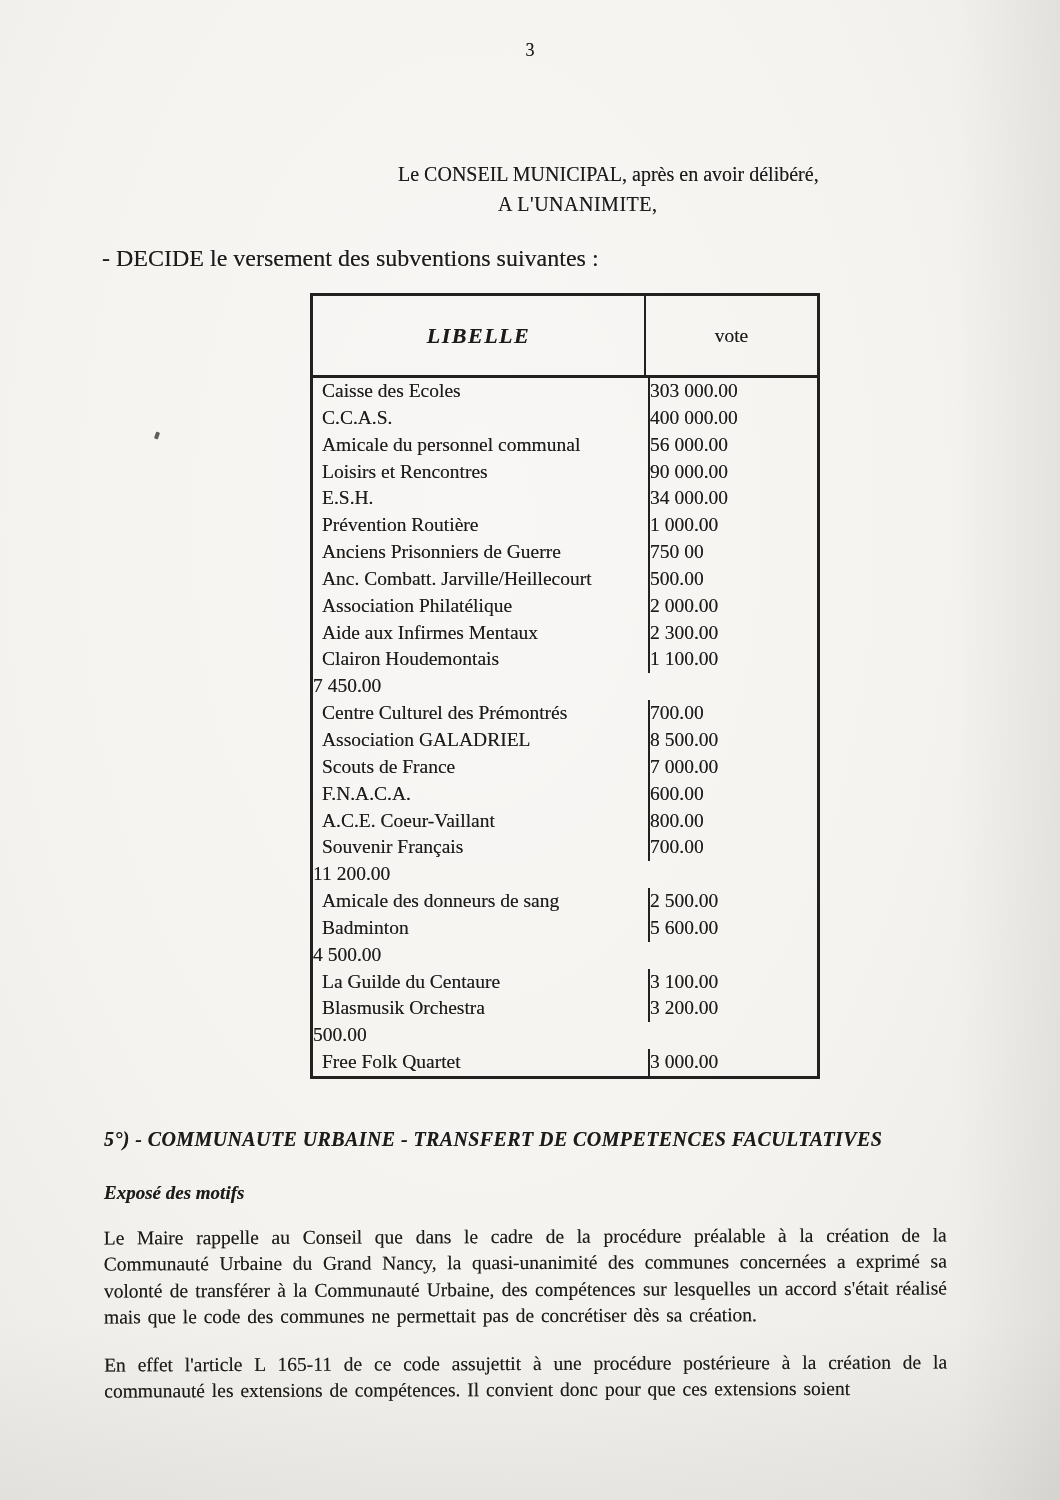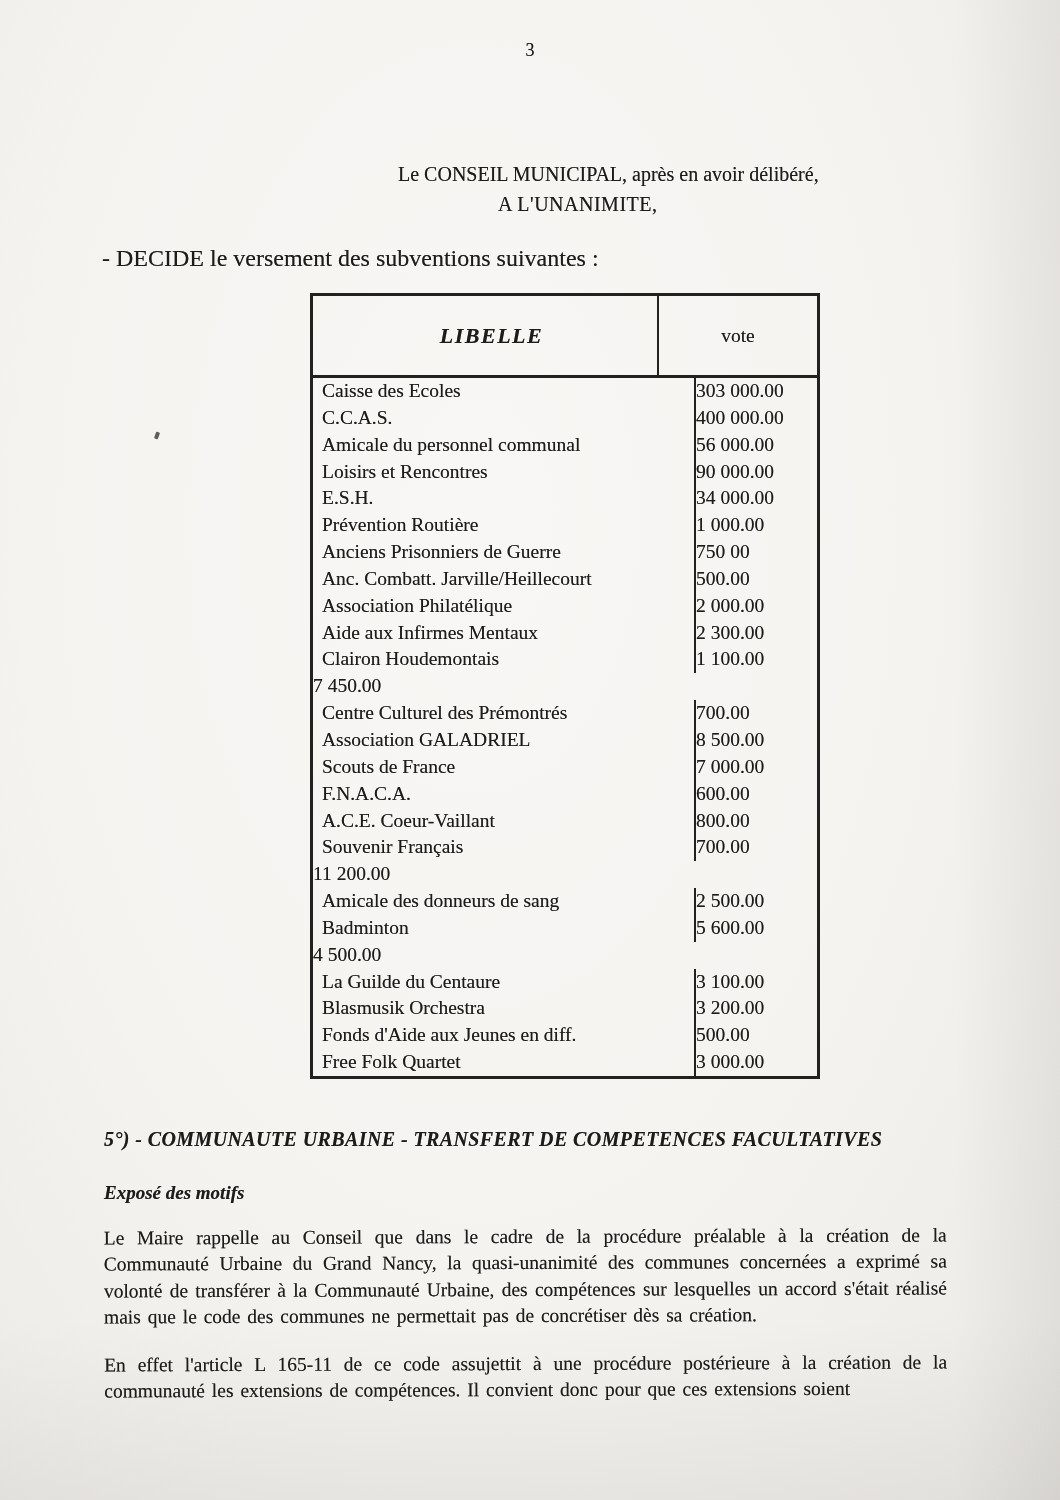--- a/index.html
+++ b/index.html
@@ -77,39 +77,38 @@
     justify-content: center;
     box-sizing: border-box;
   }
   .th.libelle {
     width: 333px;
     border-right: 2.5px solid #23211f;
     font-weight: bold;
     font-style: italic;
     font-size: 22px;
     letter-spacing: 1.5px;
-    margin-left: 13px;
   }
   .th.vote {
     flex: 1;
     font-size: 19.5px;
   }
   .trow {
     display: flex;
     height: 26.85px;
     font-size: 19.5px;
     line-height: 26.5px;
   }
   .td {
     box-sizing: border-box;
     white-space: nowrap;
     overflow: hidden;
   }
   .td.libelle {
-    width: 383px;
+    width: 337px;
     border-right: 2.5px solid #23211f;
     padding-left: 9px;
   }
   .td.vote {
     flex: 1;
     padding-right: 9px;
   }
 
   .section-title {
     position: absolute;
@@ -267,21 +266,20 @@
         </div>
         <div class="trow">
           <div class="td libelle">La Guilde du Centaure</div>
           <div class="td vote">3 100.00</div>
         </div>
         <div class="trow">
           <div class="td libelle">Blasmusik Orchestra</div>
           <div class="td vote">3 200.00</div>
         </div>
         <div class="trow">
-          <div class="td libelle">Fonds d'Aide aux Jeunes en diff.</div>
           <div class="td vote">500.00</div>
         </div>
         <div class="trow">
           <div class="td libelle">Free Folk Quartet</div>
           <div class="td vote">3 000.00</div>
         </div>
       </div>
   </div>
 
   <div class="section-title">5°) - COMMUNAUTE URBAINE - TRANSFERT DE COMPETENCES FACULTATIVES</div>

